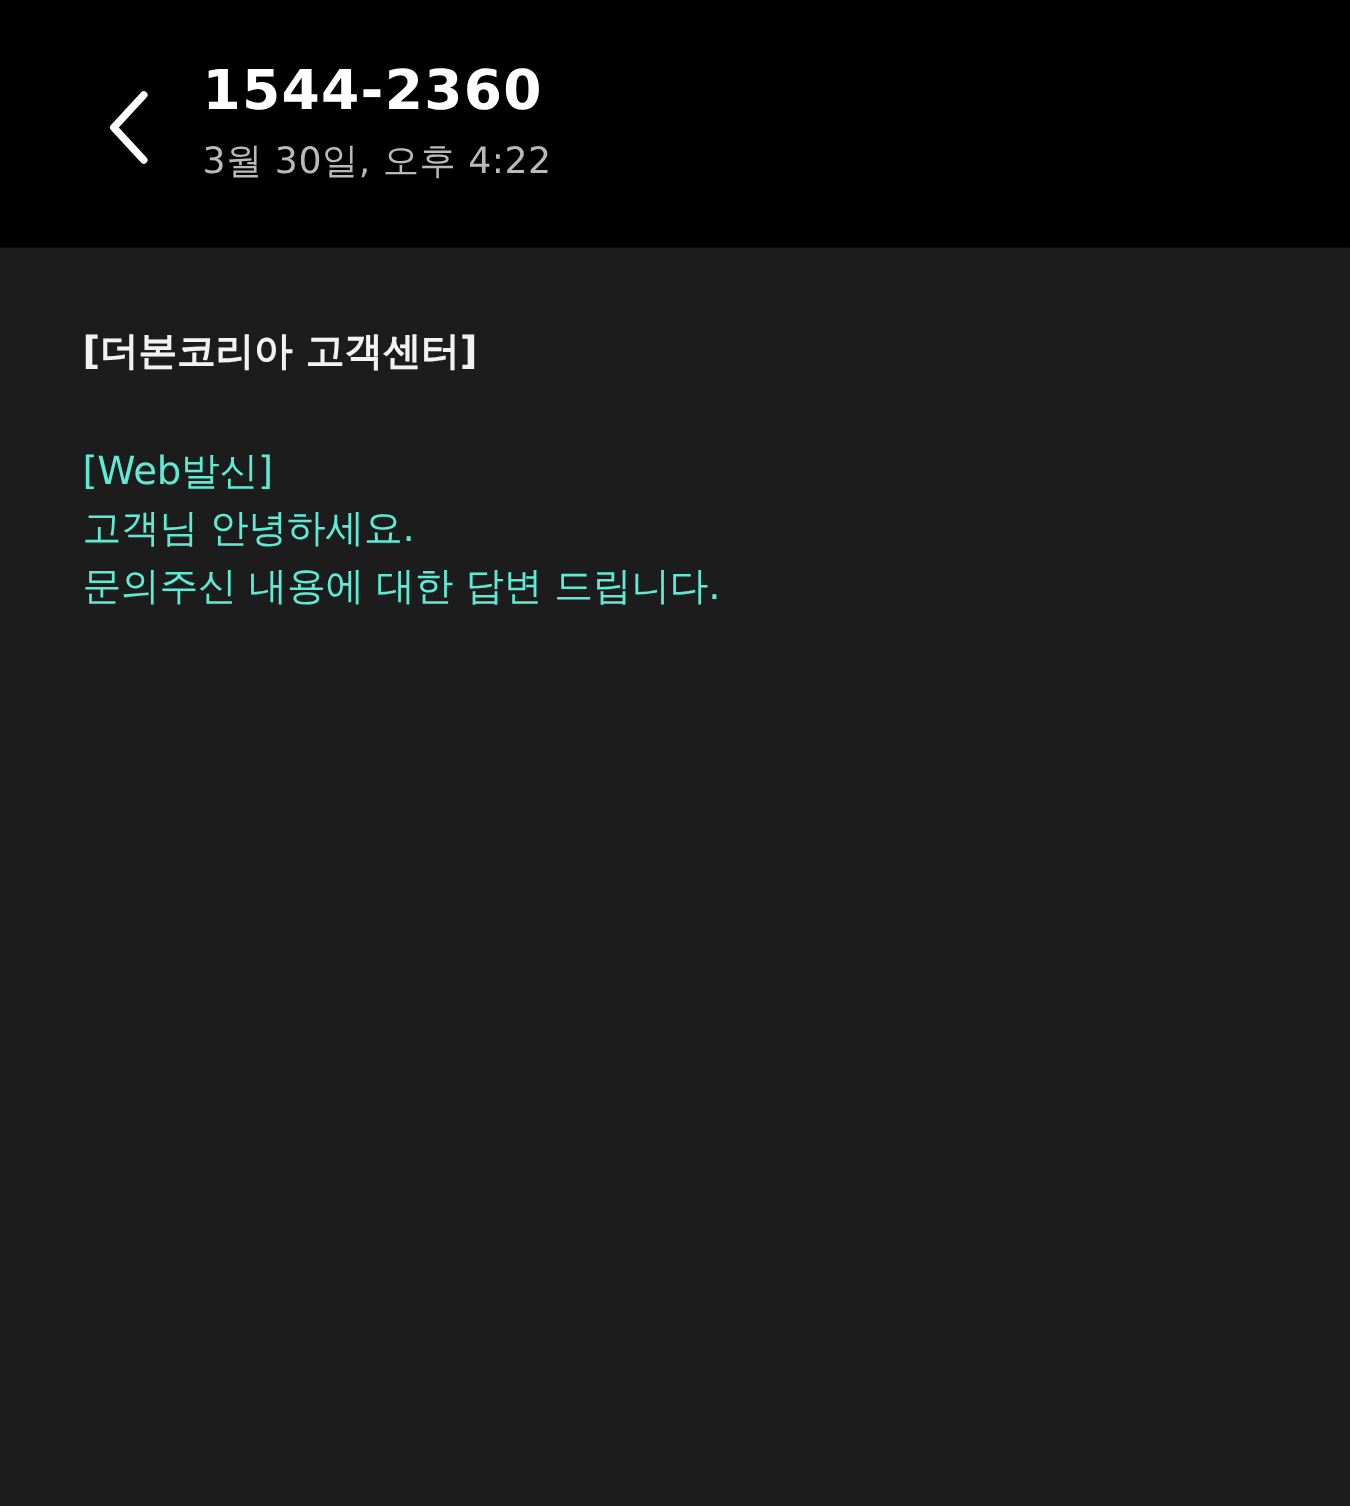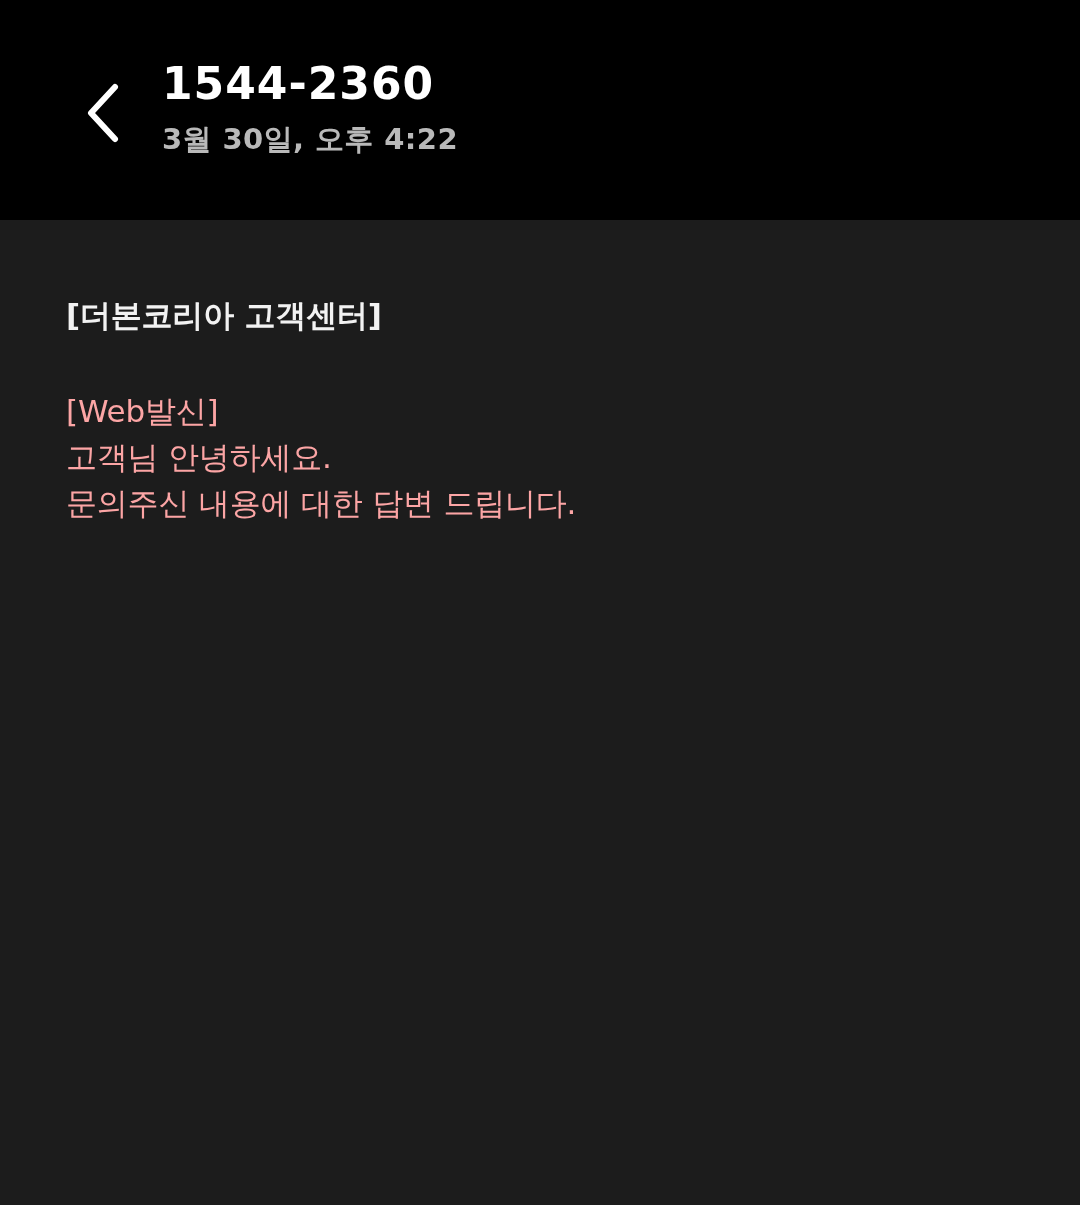--- a/index.html
+++ b/index.html
@@ -11,21 +11,21 @@
     width: 1080px;
     height: 1205px;
     overflow: hidden;
     font-family: "DejaVu Sans", sans-serif;
     color: #e9e9e9;
   }
 
   
   .header {
     position: relative;
-    height: 220px;
+    height: 198px;
     background: #000000;
     display: flex;
     align-items: center;
     padding-left: 72px;
     box-sizing: border-box;
   }
   .back-btn {
     width: 64px;
     height: 64px;
     display: flex;
@@ -46,45 +46,44 @@
   .header-title {
     font-size: 44px;
     font-weight: 700;
     letter-spacing: 1px;
     color: #ffffff;
     line-height: 1.1;
   }
   .header-sub {
     margin-top: 12px;
     font-size: 29px;
-    font-weight: 700;
+    font-weight: 400;
     color: #b9b9b9;
     letter-spacing: 0.4px;
   }
 
   
   .message-area {
     background: #1c1c1c;
     height: 1007px;
     box-sizing: border-box;
     padding: 60px 64px 20px 66px;
     overflow: hidden;
   }
   .msg-p {
     font-size: 31px;
     line-height: 46px;
-    color: #fca5a5;
+    color: #5eead4;
     letter-spacing: -0.2px;
     white-space: pre-wrap;
     margin: 0;
   }
   .msg-p.bold {
     font-weight: 700;
     color: #f2f2f2;
-    margin-top: 12px;
   }
   .gap-lg { height: 50px; }
   .gap-sm { height: 46px; }
 </style>
 </head>
 <body>
 
 <div class="header">
   <div class="back-btn">
     <span>

